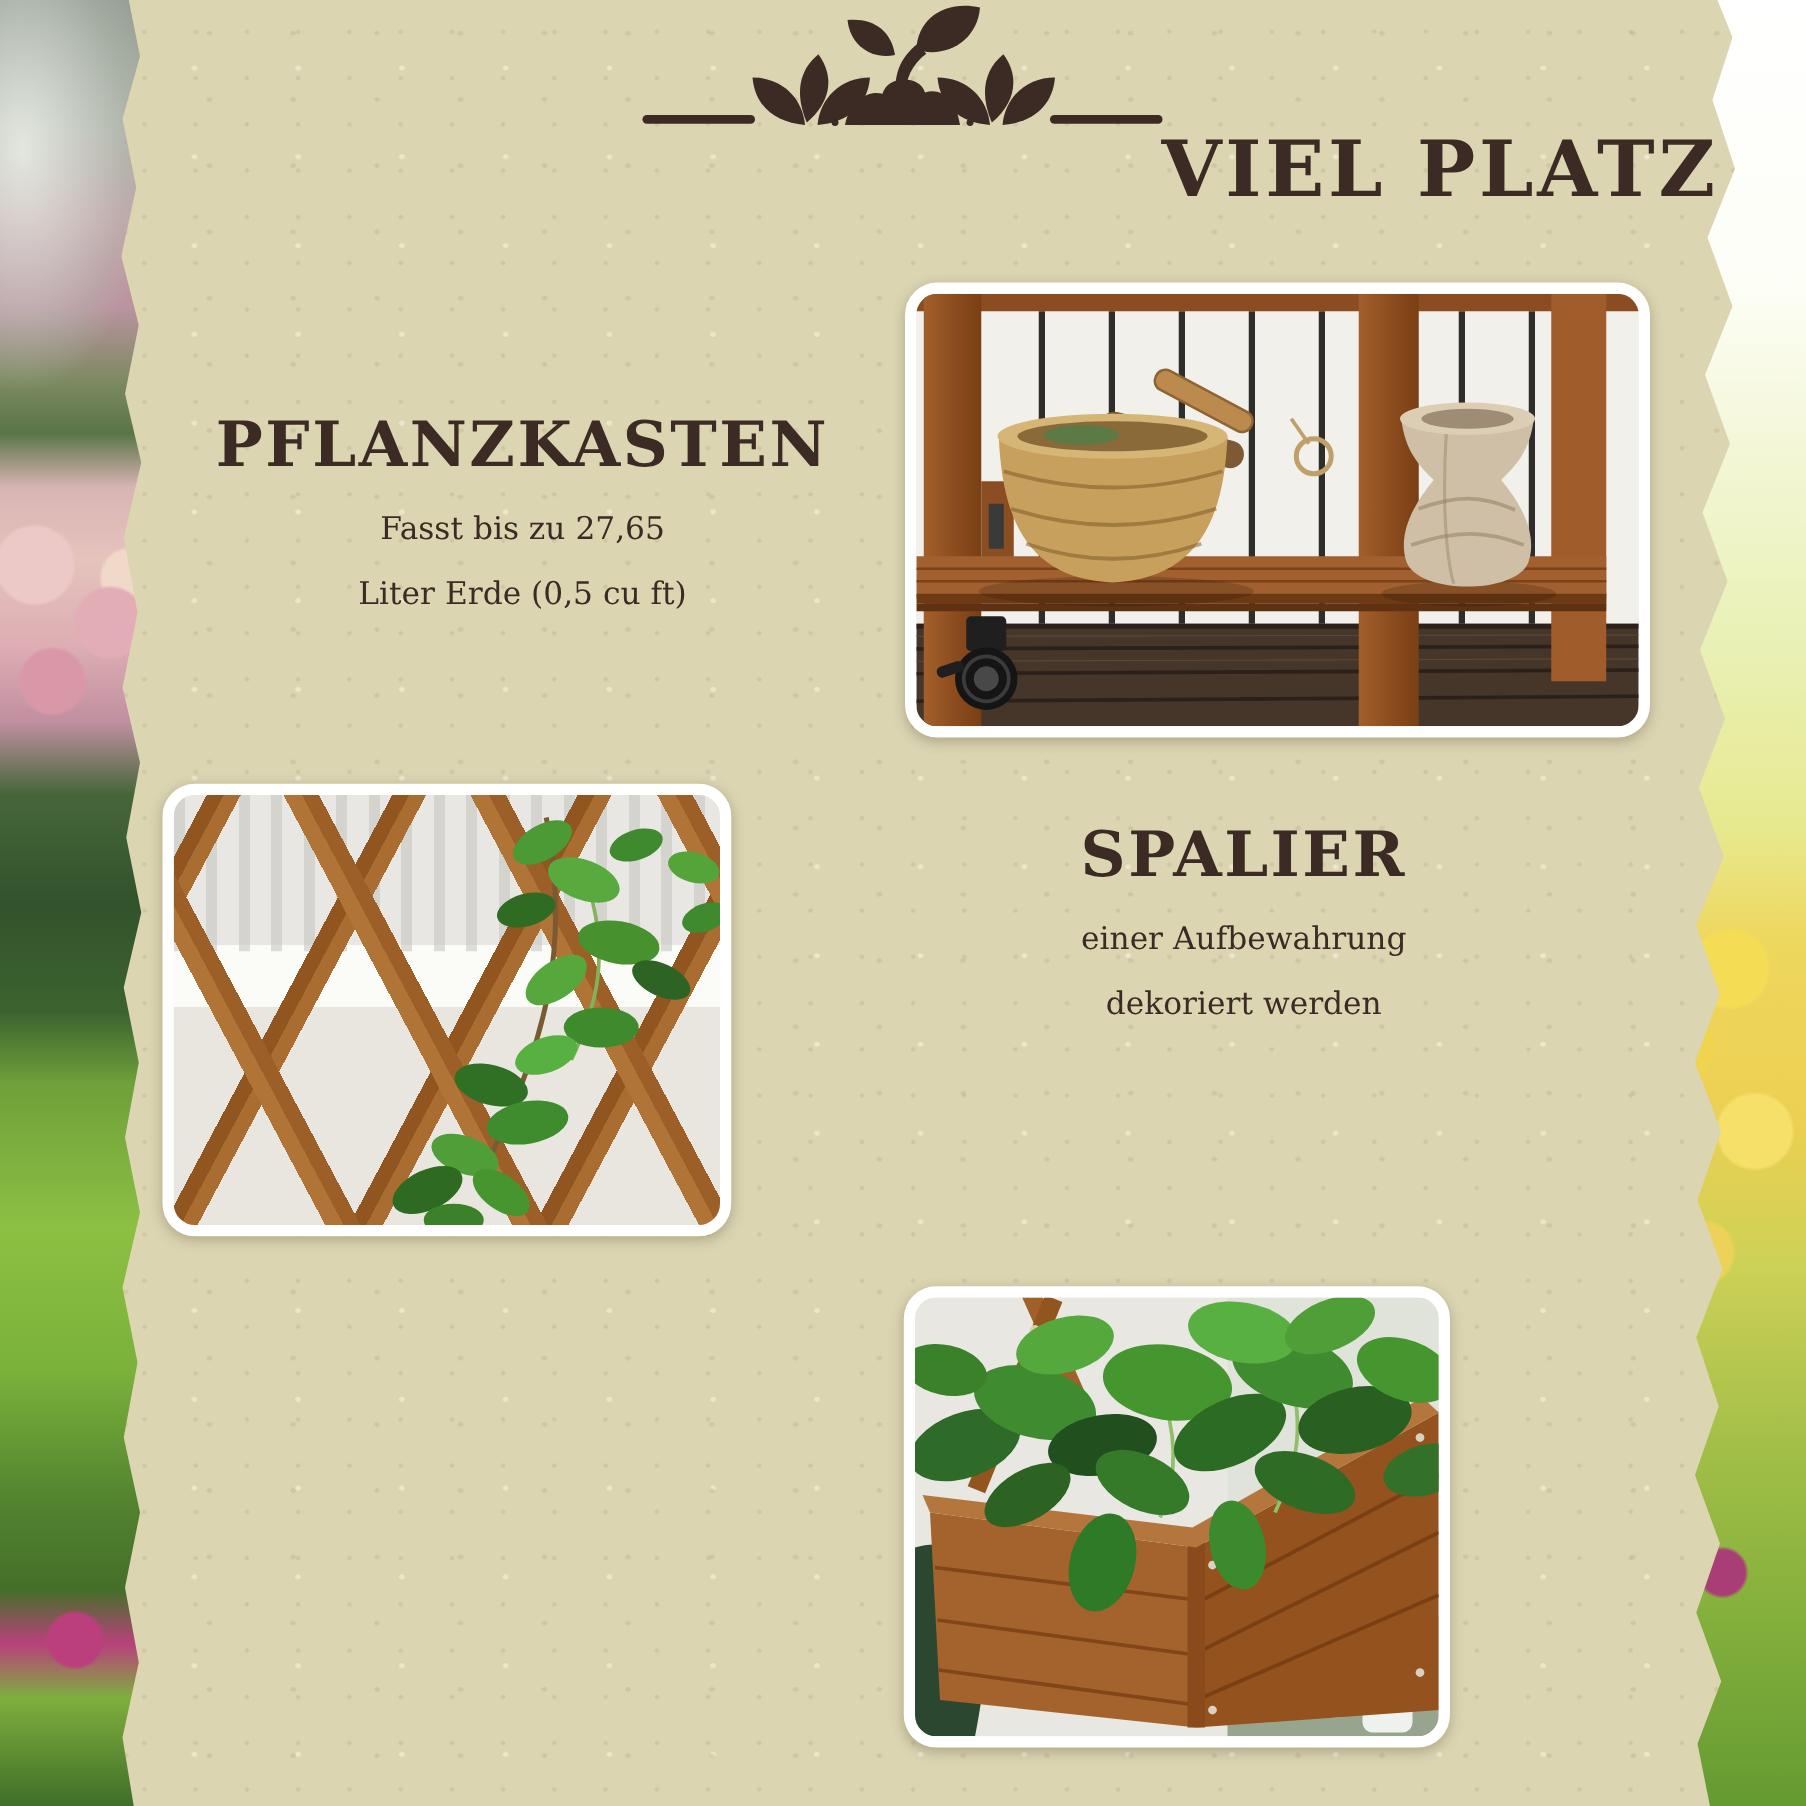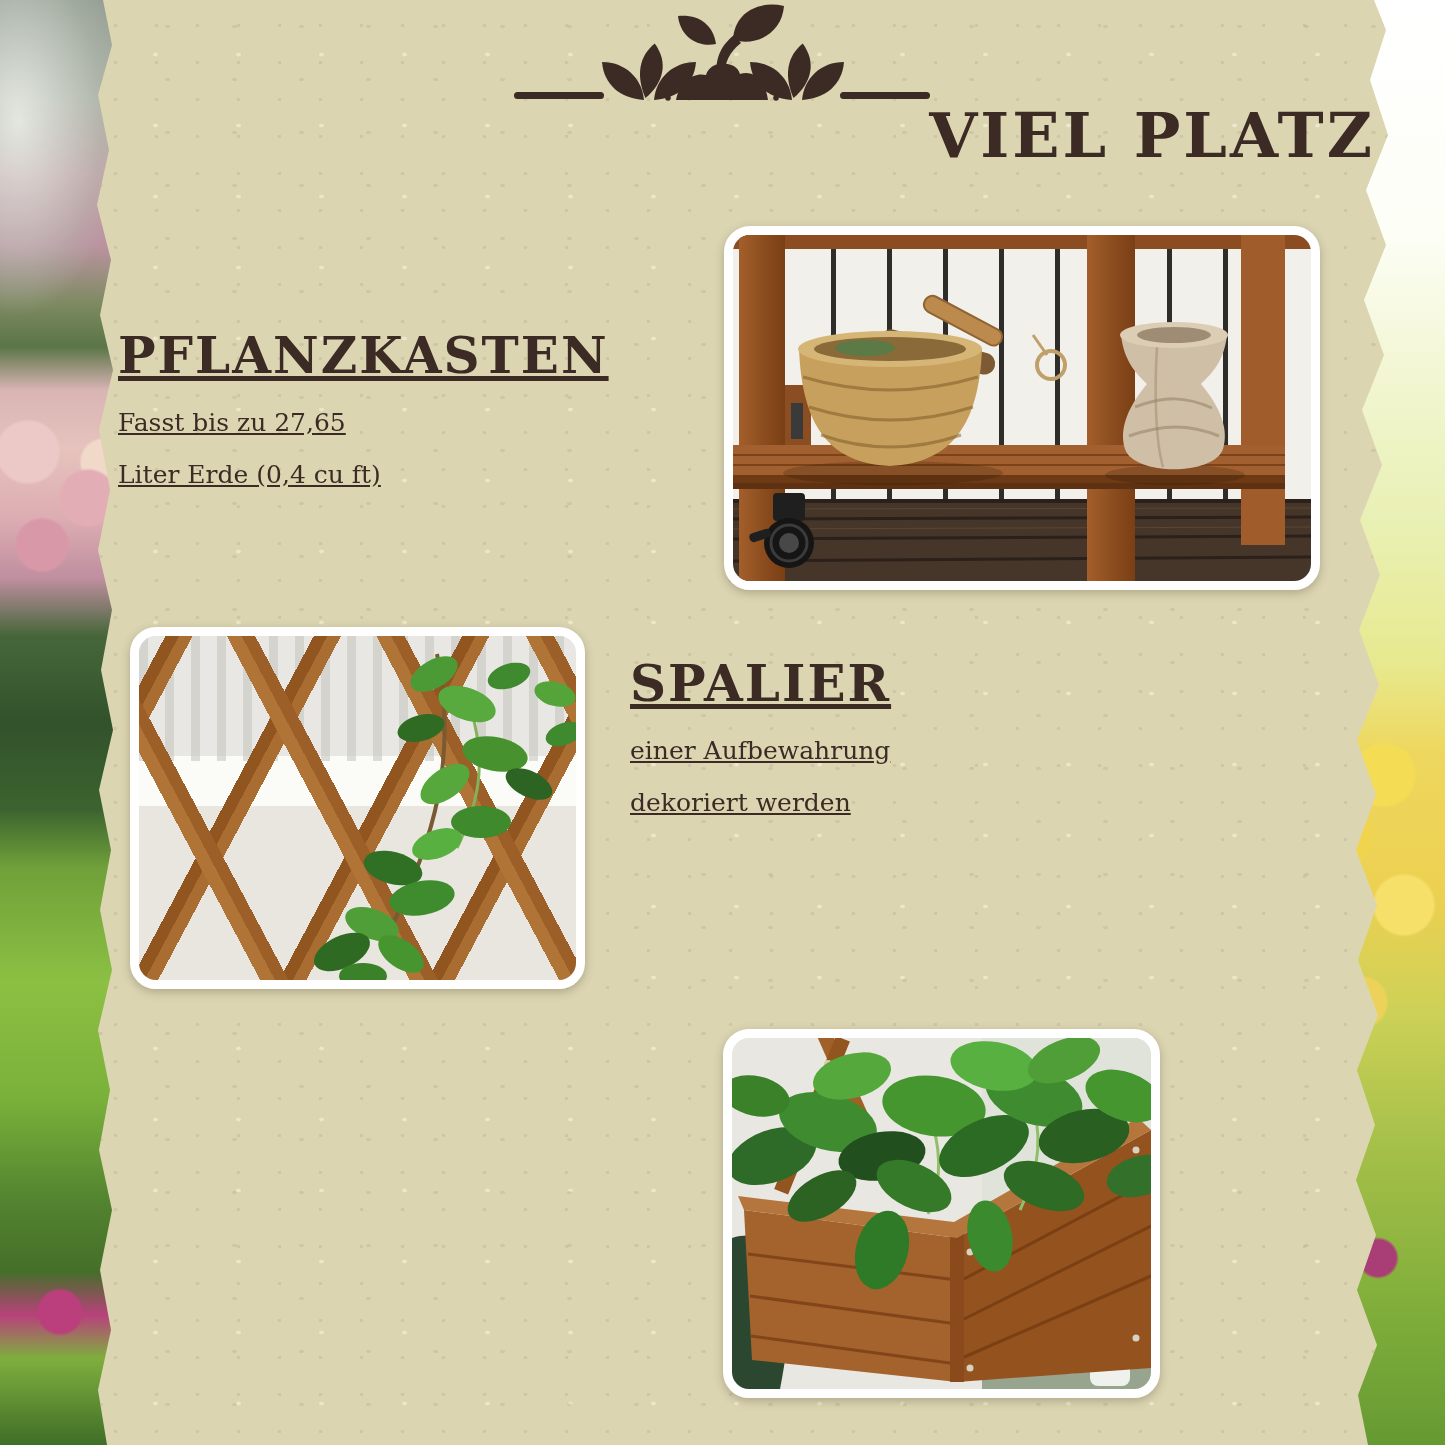--- a/index.html
+++ b/index.html
@@ -50,21 +50,21 @@
       1388px 135px,1370px 80px,1386px 30px,1374px 0);}
 
   .content{position:absolute;inset:0;z-index:2;color:var(--text,#3c2b24);}
 
   
   .deco{position:absolute;left:512px;top:4px;width:420px;height:104px;}
   .title{position:absolute;top:100px;left:103px;width:1272px;text-align:right;
     font-weight:700;font-size:62px;line-height:1.15;letter-spacing:3px;}
 
   
-  .tblock{position:absolute;text-align:left;text-decoration:underline;}
+  .tblock{position:absolute;text-align:center;}
   .tblock .hd{font-weight:700;font-size:50px;line-height:1.1;letter-spacing:2px;margin:0 0 14px;}
   .tblock .line{display:block;font-weight:400;font-size:25px;line-height:52px;}
   #s1{left:118px;top:328px;width:600px;}
   #s2{left:630px;top:656px;width:730px;}
   #s3{left:118px;top:1114px;width:600px;}
 
   
   .photo{position:absolute;border:9px solid var(--photo-border,#fff);border-radius:26px;
     overflow:hidden;box-shadow:0 3px 10px rgba(70,60,35,.3);background:#eee;}
   #photo1{left:724px;top:226px;width:578px;height:346px;}
@@ -119,21 +119,21 @@
           <path d="M204,40 C201,20 186,10 166,12 C168,32 185,44 204,40 Z"></path>
         </g>
       </g>
     </svg>
 
     <div class="title">VIEL PLATZ</div>
 
     <div class="tblock" id="s1">
       <div class="hd">PFLANZKASTEN</div>
       <span class="line">Fasst bis zu 27,65</span>
-      <span class="line">Liter Erde (0,4 cu ft)</span>
+      <span class="line">Liter Erde (0,5 cu ft)</span>
     </div>
 
     <div class="photo" id="photo1">
       <svg viewBox="0 0 578 346" preserveAspectRatio="none">
         <defs>
           <linearGradient id="wd" x1="0" y1="0" x2="1" y2="0">
             <stop offset="0" stop-color="#a35f2b"></stop>
             <stop offset="0.5" stop-color="#8d4e1f"></stop>
             <stop offset="1" stop-color="#7a3f15"></stop>
           </linearGradient>

